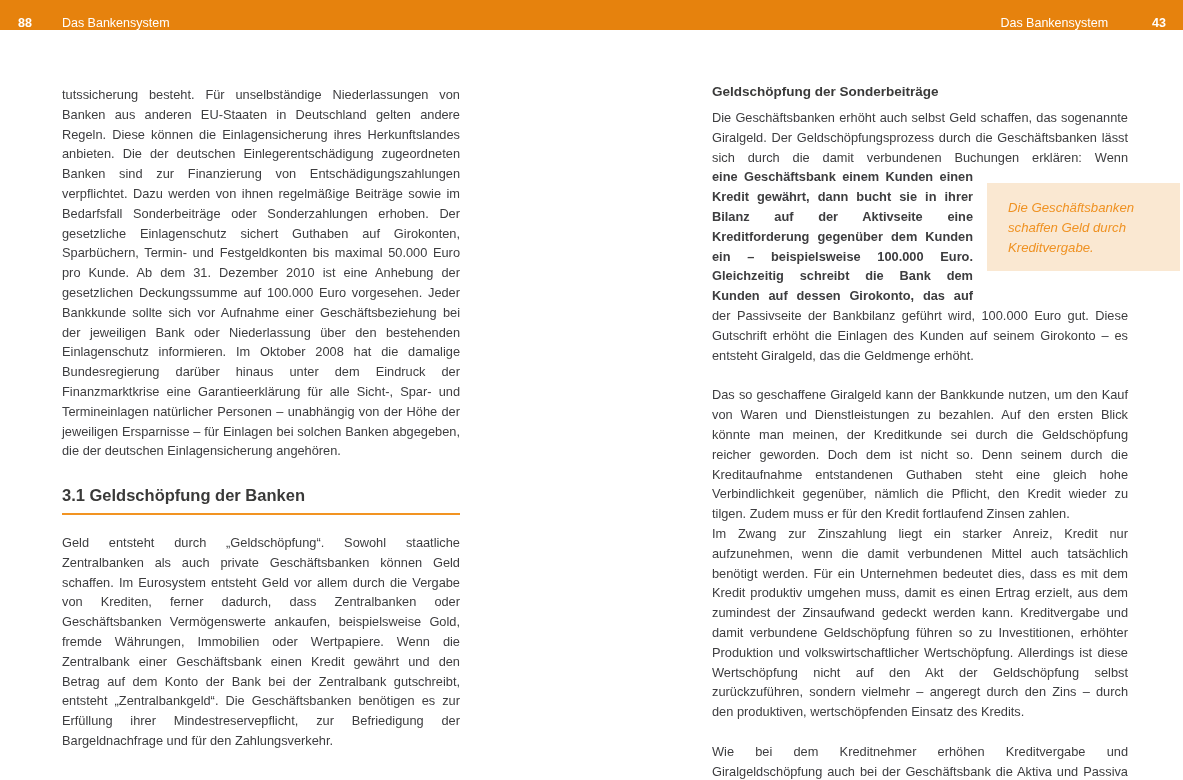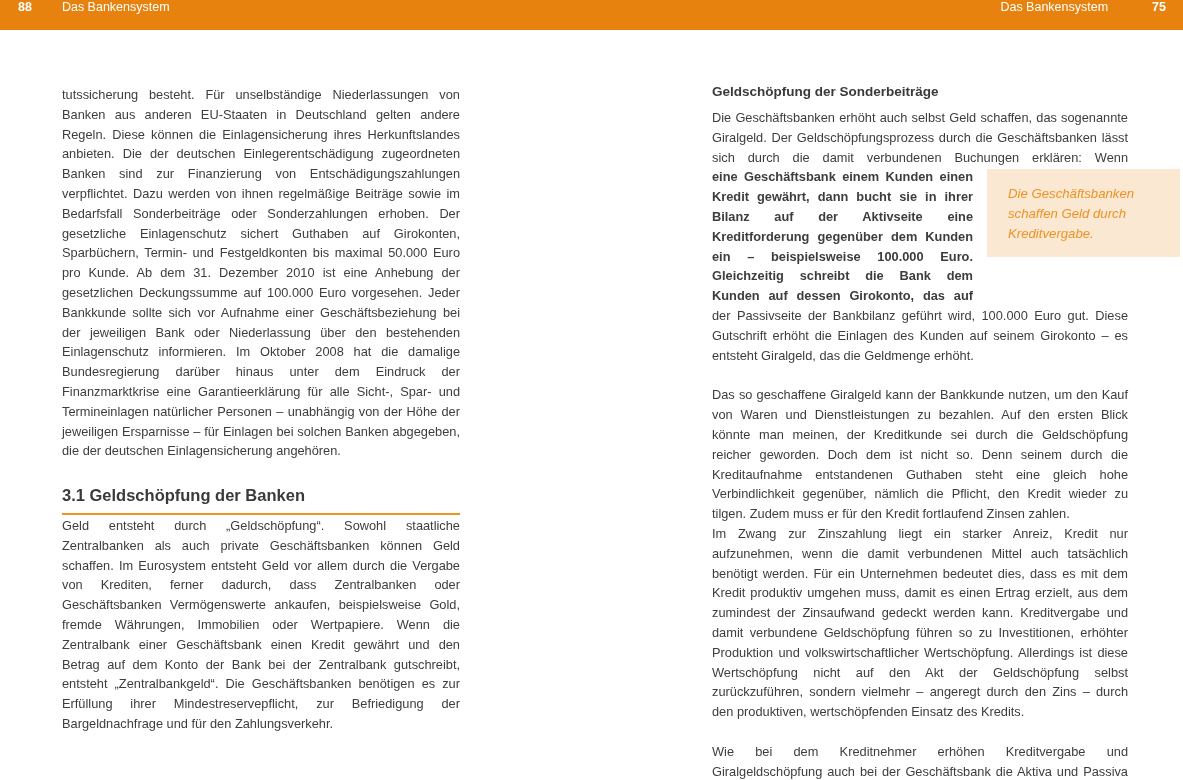--- a/index.html
+++ b/index.html
@@ -15,21 +15,21 @@
 
   
   .topbar {
     position: absolute;
     top: 0; left: 0; right: 0;
     height: 30px;
     background: #e6820d;
     color: #ffffff;
     display: flex;
     justify-content: space-between;
-    align-items: flex-start;
+    align-items: flex-end;
     padding: 0 17px 0 18px;
     box-sizing: border-box;
     font-size: 12.5px;
   }
   .topbar .grp { display: flex; align-items: center; }
   .topbar .grp.left  { gap: 30px; }
   .topbar .grp.right { gap: 44px; }
   .topbar .pagenum { font-weight: bold; }
 
   
@@ -47,42 +47,42 @@
   .prelines { white-space: pre-line; }
 
   .section-heading {
     margin-top: 25px;
     font-size: 16.5px;
     font-weight: bold;
     color: #3a3a39;
     padding-bottom: 7px;
     border-bottom: 2px solid #f29422;
   }
-  .para-2 { margin-top: 1px; }
+  .para-2 { margin-top: 18px; }
 
   .subsection-heading {
     font-size: 13.5px;
     font-weight: bold;
     color: #3a3a39;
     margin: 0 0 7px 0;
     line-height: 18px;
   }
   .para-gap { margin-top: 20px; }
 
   
   .wrap-row {
     display: flex;
     align-items: flex-start;
     gap: 14px;
   }
   .wrap-row .narrow { flex: 1; font-weight: bold; }
   .margin-note {
     width: 193px;
     margin-right: -52px;
-    margin-top: 2px;
+    margin-top: 16px;
     box-sizing: border-box;
     background: #fae8d2;
     color: #ef9223;
     font-style: italic;
     font-size: 13.2px;
     line-height: 20px;
     padding: 15px 16px 13px 21px;
     text-align: left;
   }
 </style>
@@ -91,21 +91,21 @@
 
 <div class="page">
 
   <div class="topbar">
     <div class="grp left">
       <span class="pagenum">88</span>
       <span class="title">Das Bankensystem</span>
     </div>
     <div class="grp right">
       <span class="title">Das Bankensystem</span>
-      <span class="pagenum">75</span>
+      <span class="pagenum">43</span>
     </div>
   </div>
 
   <div class="col col-left">
     <div class="jtext">tutssicherung besteht. Für unselbständige Niederlassungen von Banken aus anderen EU-Staaten in Deutschland gelten andere Regeln. Diese können die Einlagensicherung ihres Herkunftslandes anbieten. Die der deutschen Einlegerentschädigung zugeordneten Banken sind zur Finanzierung von Entschädigungszahlungen verpflichtet. Dazu werden von ihnen regelmäßige Beiträge sowie im Bedarfsfall Sonderbeiträge oder Sonderzahlungen erhoben. Der gesetzliche Einlagenschutz sichert Guthaben auf Girokonten, Sparbüchern, Termin- und Festgeldkonten bis maximal 50.000 Euro pro Kunde. Ab dem 31. Dezember 2010 ist eine Anhebung der gesetzlichen Deckungssumme auf 100.000 Euro vorgesehen. Jeder Bankkunde sollte sich vor Aufnahme einer Geschäftsbeziehung bei der jeweiligen Bank oder Niederlassung über den bestehenden Einlagenschutz informieren. Im Oktober 2008 hat die damalige Bundesregierung darüber hinaus unter dem Eindruck der Finanzmarktkrise eine Garantieerklärung für alle Sicht-, Spar- und Termineinlagen natürlicher Personen – unabhängig von der Höhe der jeweiligen Ersparnisse – für Einlagen bei solchen Banken abgegeben, die der deutschen Einlagensicherung angehören.</div>
     <div class="section-heading">3.1 Geldschöpfung der Banken</div>
     <div class="jtext para-2">Geld entsteht durch „Geldschöpfung“. Sowohl staatliche Zentralbanken als auch private Geschäftsbanken können Geld schaffen. Im Eurosystem entsteht Geld vor allem durch die Vergabe von Krediten, ferner dadurch, dass Zentralbanken oder Geschäftsbanken Vermögenswerte ankaufen, beispielsweise Gold, fremde Währungen, Immobilien oder Wertpapiere. Wenn die Zentralbank einer Geschäftsbank einen Kredit gewährt und den Betrag auf dem Konto der Bank bei der Zentralbank gutschreibt, entsteht „Zentralbankgeld“. Die Geschäftsbanken benötigen es zur Erfüllung ihrer Mindestreservepflicht, zur Befriedigung der Bargeldnachfrage und für den Zahlungsverkehr.</div>
   </div>
 
   <div class="col col-right">

